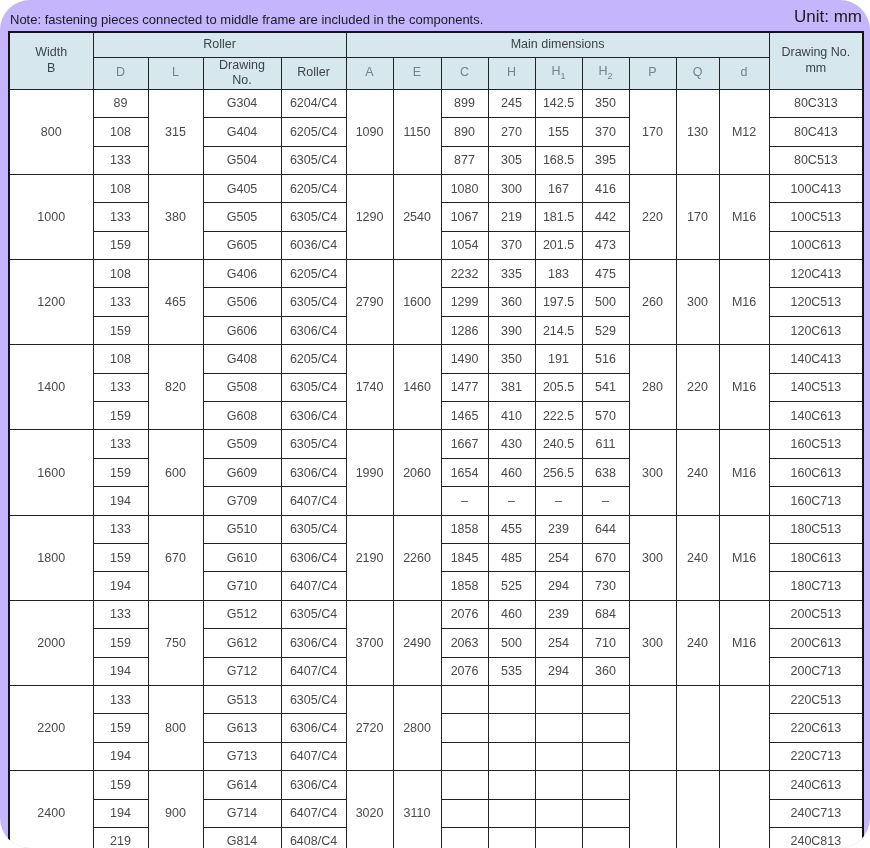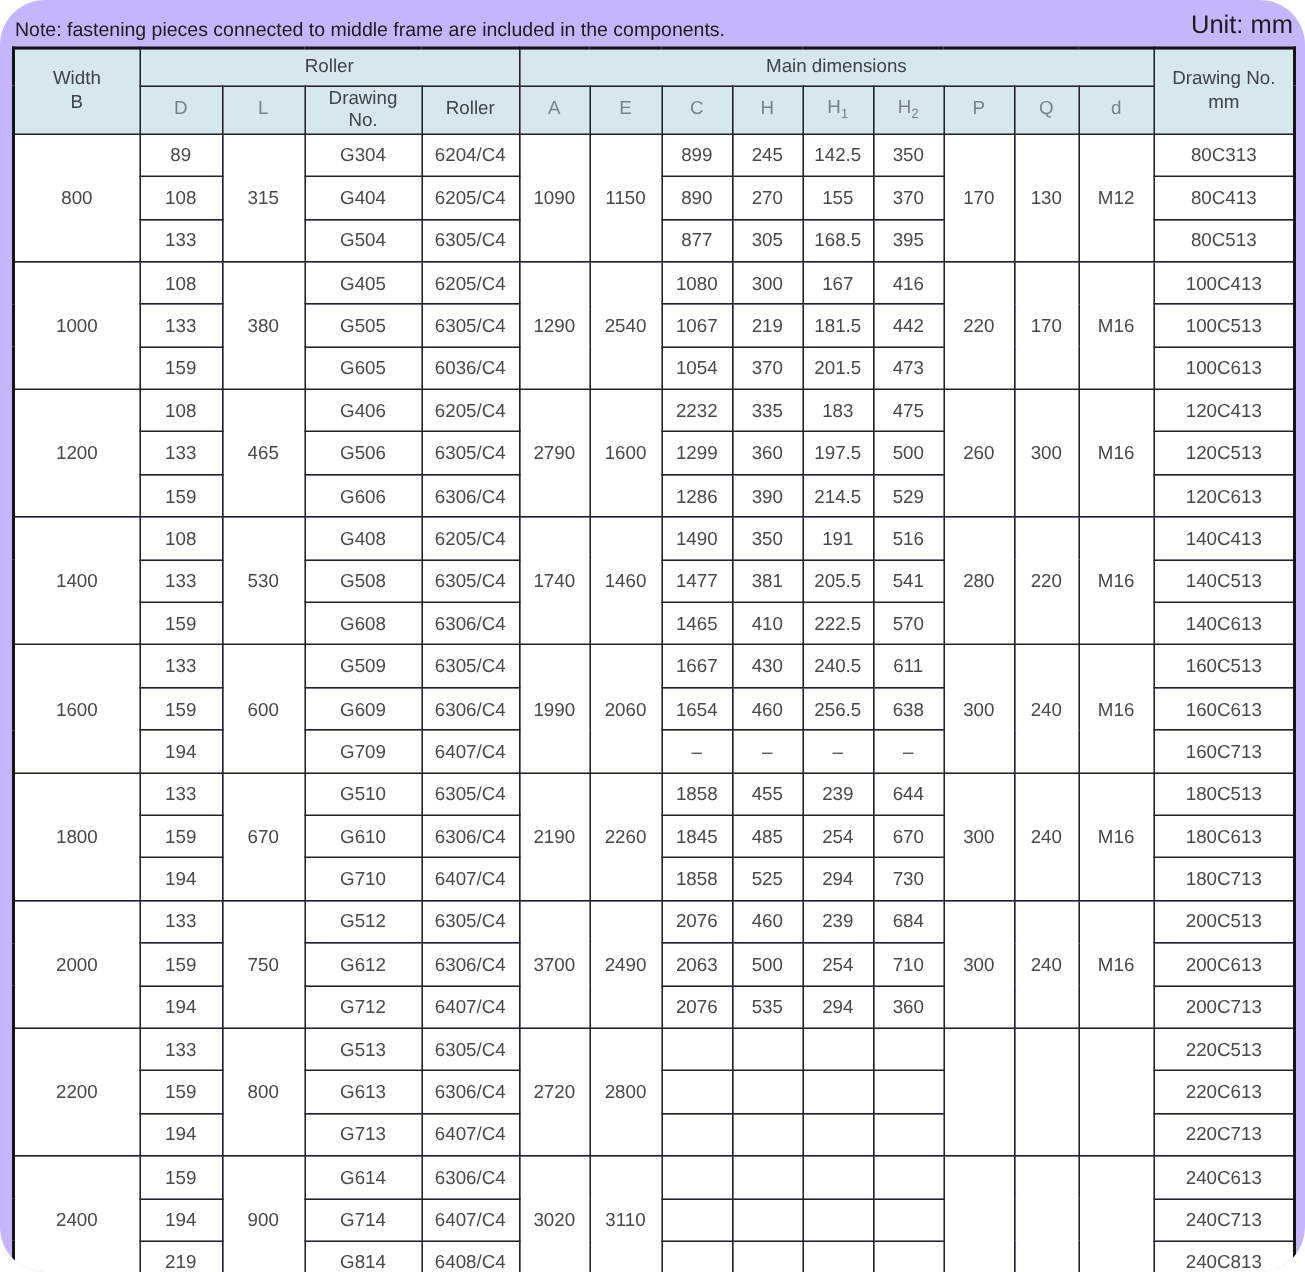--- a/index.html
+++ b/index.html
@@ -221,21 +221,21 @@
           <td>6306/C4</td>
           <td>1286</td>
           <td>390</td>
           <td>214.5</td>
           <td>529</td>
           <td>120C613</td>
         </tr>
         <tr>
           <td rowspan="3">1400</td>
           <td>108</td>
-          <td rowspan="3">530</td>
+          <td rowspan="3">820</td>
           <td>G408</td>
           <td>6205/C4</td>
           <td rowspan="3">1740</td>
           <td rowspan="3">1460</td>
           <td>1490</td>
           <td>350</td>
           <td>191</td>
           <td>516</td>
           <td rowspan="3">280</td>
           <td rowspan="3">220</td>

